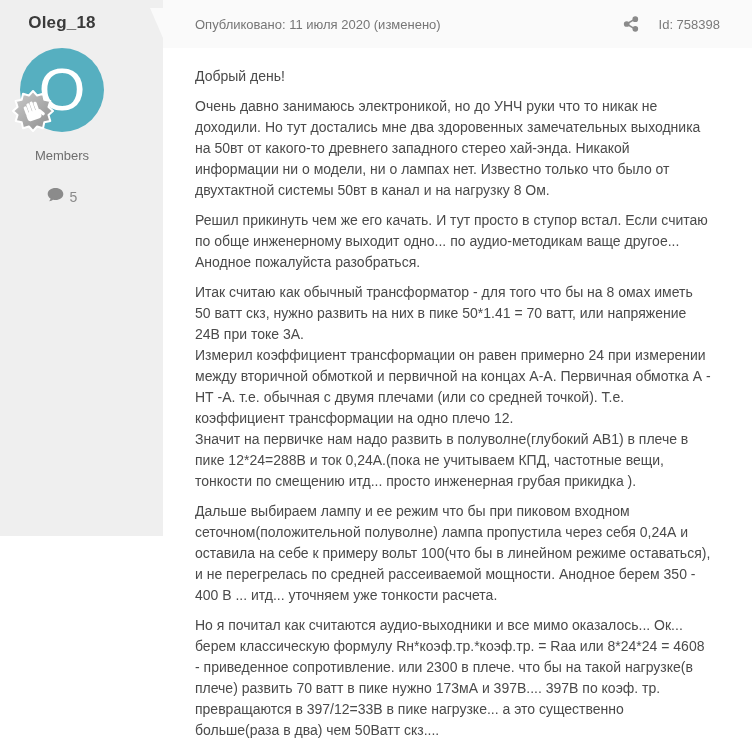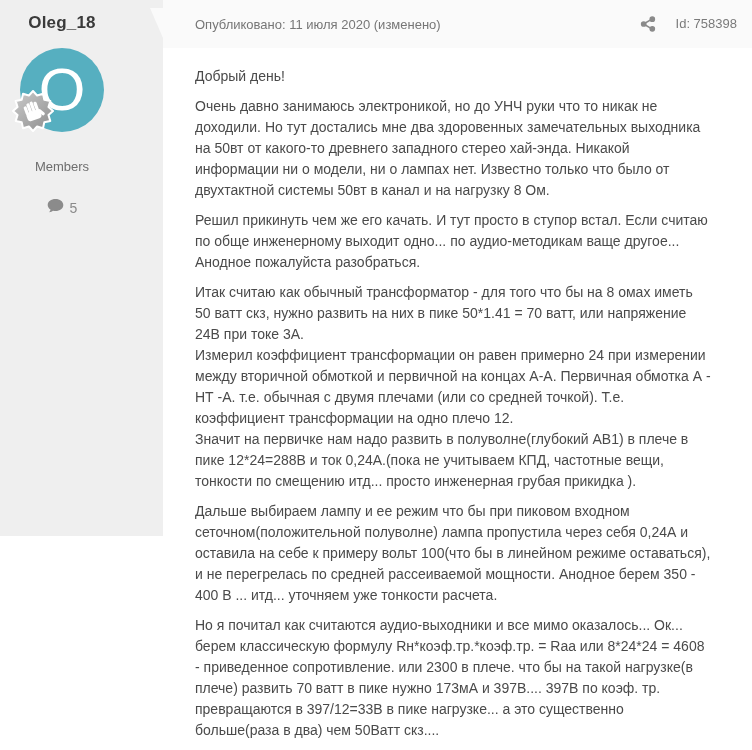--- a/index.html
+++ b/index.html
@@ -7,28 +7,28 @@
   .post-card{display:flex;width:752px;height:536px;background:#ffffff;}
 
   
   .author-col{width:163px;min-width:163px;background:#efefef;}
   .author-inner{width:124px;margin:0;padding-top:10px;text-align:center;}
   .username{font-size:17px;font-weight:bold;color:#3a3a3a;margin-top:3px;letter-spacing:.2px;}
   .avatar-wrap{position:relative;width:84px;height:84px;margin:15px auto 0 auto;}
   .avatar{width:84px;height:84px;border-radius:50%;background:#56afc0;display:flex;align-items:center;justify-content:center;}
   .avatar-letter{color:#ffffff;font-size:60px;line-height:84px;font-weight:400;}
   .rank-badge{position:absolute;left:-8px;bottom:0px;width:42px;height:42px;}
-  .group-label{font-size:13px;color:#6e6e6e;margin-top:27px;}
+  .group-label{font-size:13px;color:#6e6e6e;margin-top:16px;}
   .post-count{margin-top:24px;display:flex;align-items:center;justify-content:center;gap:6px;color:#8a8a8a;font-size:14px;}
 
   
   .content-col{flex:1;position:relative;background:#ffffff;}
-  .content-header{height:48px;background:#fafafa;display:flex;align-items:center;justify-content:space-between;padding:0 15px 0 32px;box-sizing:border-box;}
+  .content-header{height:48px;background:#fafafa;display:flex;align-items:center;justify-content:space-between;padding:0 32px 0 32px;box-sizing:border-box;}
   .published{font-size:13px;color:#767676;}
-  .header-right{display:flex;align-items:flex-start;gap:20px;}
+  .header-right{display:flex;align-items:center;gap:20px;}
   .post-id{font-size:13px;color:#7a7a7a;}
   .bubble-tail{position:absolute;left:-13px;top:8px;width:0;height:0;border-right:13px solid #fafafa;border-bottom:30px solid transparent;}
 
   .post-body{padding:18px 41px 0 32px;font-size:14px;line-height:21px;color:#4a4a4a;}
   .post-body p{margin:0 0 9px 0;white-space:pre-line;}
 
   .icon-btn{display:inline-flex;align-items:center;cursor:pointer;background:none;border:none;padding:0;}
 </style>
 </head>
 <body>

